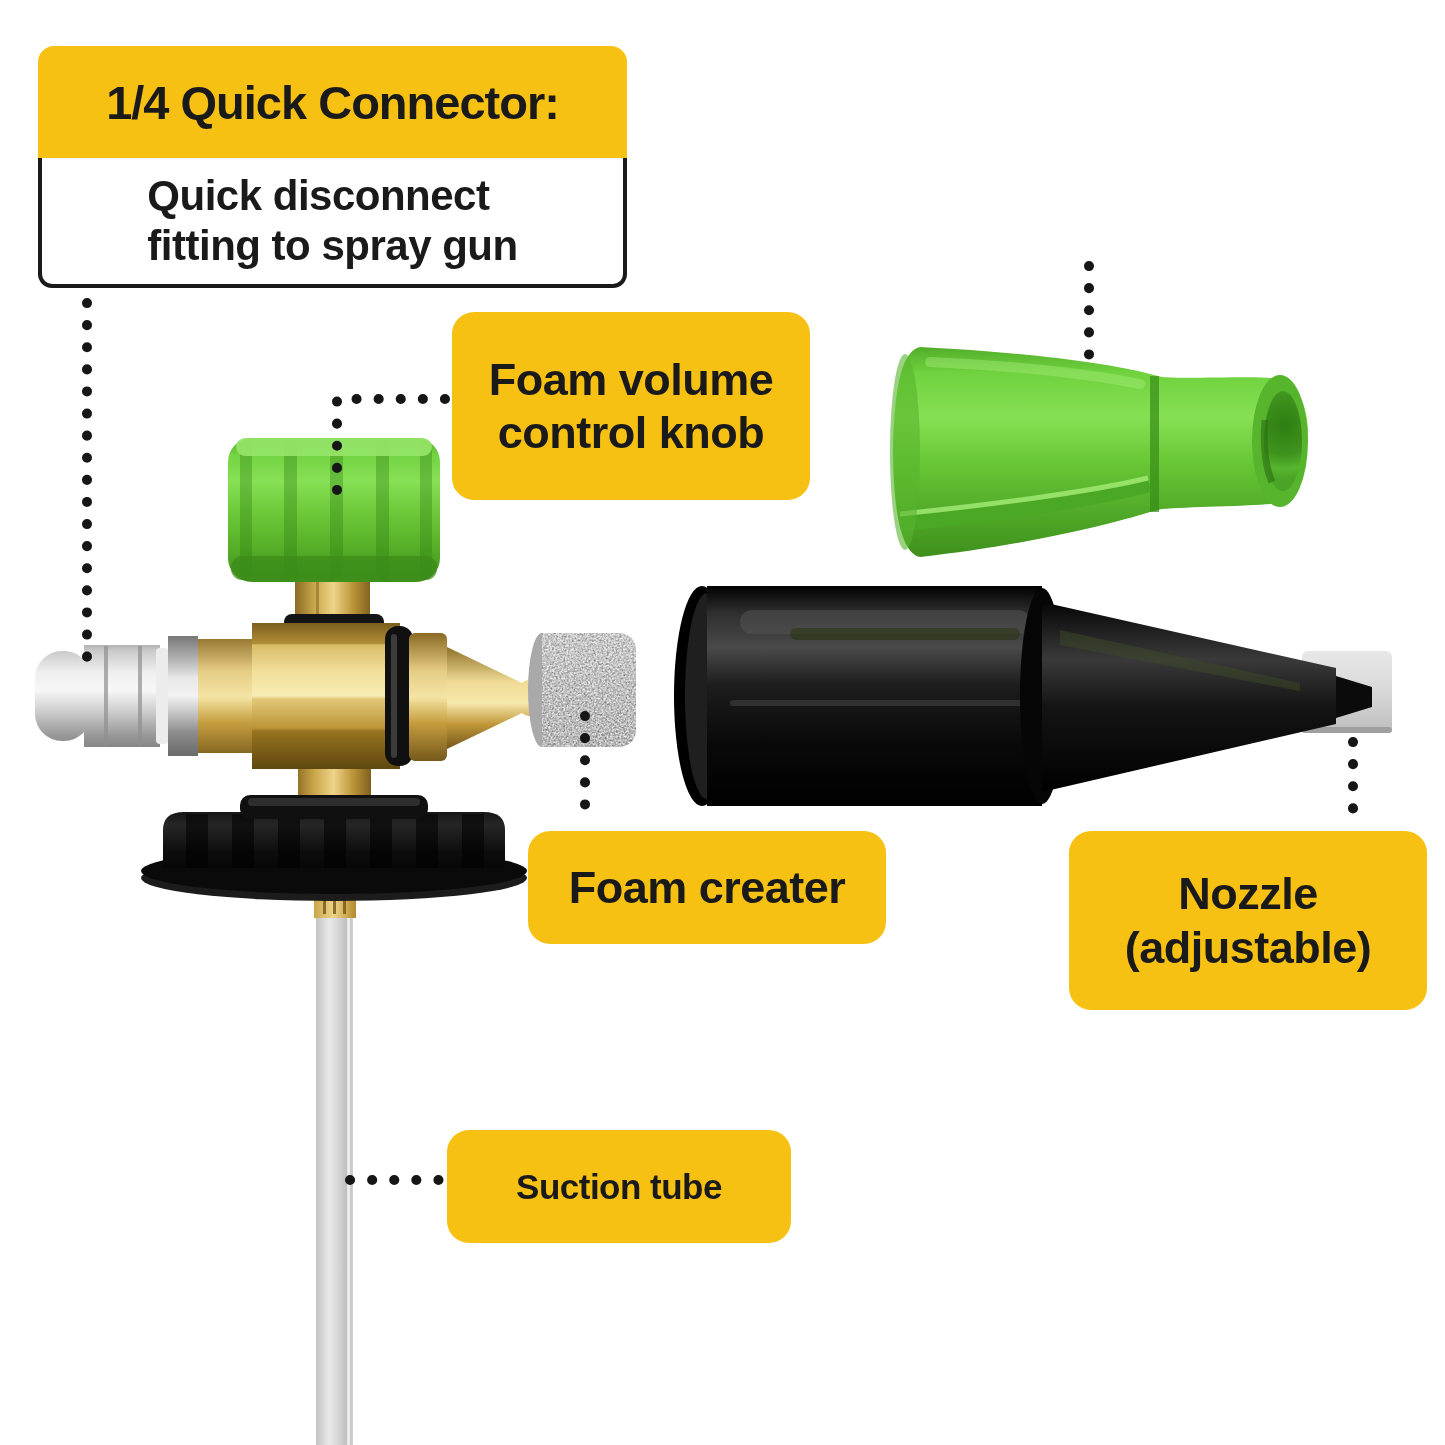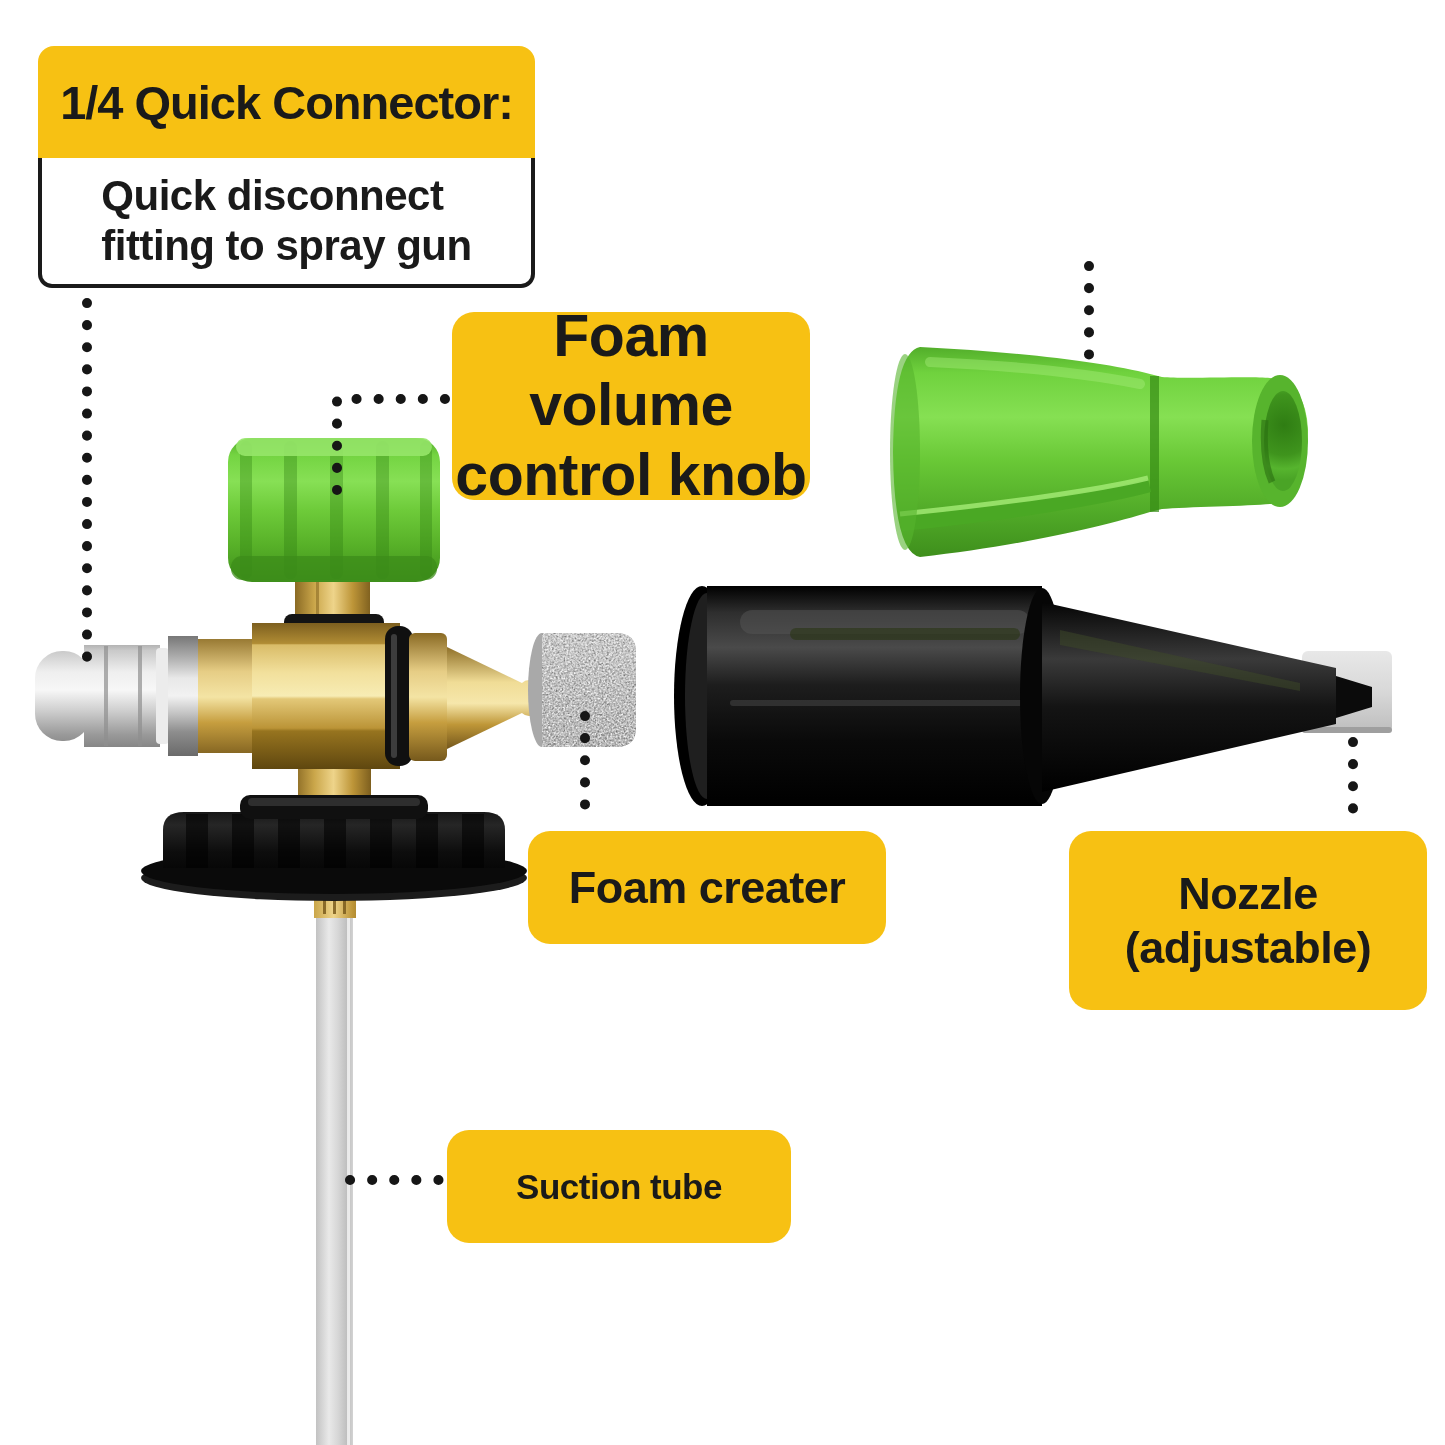--- a/index.html
+++ b/index.html
@@ -7,33 +7,33 @@
     position:relative;width:1445px;height:1445px;background:#ffffff;overflow:hidden;
     font-family:"Liberation Sans","DejaVu Sans",sans-serif;
   }
   #art{position:absolute;left:0;top:0;}
   .lbl{
     position:absolute;display:flex;align-items:center;justify-content:center;text-align:center;
     background:var(--label_bg,#f7c113);color:var(--label_text,#1a1a1a);
     font-weight:700;border-radius:22px;white-space:pre-line;line-height:1.18;
     letter-spacing:-0.5px;
   }
-  .callout{position:absolute;left:38px;top:46px;width:497px;}
+  .callout{position:absolute;left:38px;top:46px;width:589px;}
   .callout .hd{
     height:112px;background:var(--label_bg,#f7c113);border-radius:16px 16px 0 0;
     display:flex;align-items:center;justify-content:center;color:var(--label_text,#1a1a1a);
     font-weight:700;font-size:47px;letter-spacing:-1px;position:relative;z-index:2;
   }
   .callout .bd{
     background:#ffffff;border:4px solid #1a1a1a;border-top:none;border-radius:0 0 14px 14px;
     display:flex;align-items:center;justify-content:center;text-align:left;
     color:var(--label_text,#1a1a1a);font-weight:700;font-size:42px;line-height:1.2;
     white-space:pre-line;height:126px;letter-spacing:-0.5px;
   }
-  .l-foam-volume{left:452px;top:312px;width:358px;height:188px;font-size:59px;text-align:center;}
+  .l-foam-volume{left:452px;top:312px;width:358px;height:188px;font-size:45px;text-align:center;}
   .l-plastic-shell{left:911px;top:150px;width:357px;height:109px;font-size:45px;}
   .l-foam-creater{left:528px;top:831px;width:358px;height:113px;font-size:45px;}
   .l-nozzle{left:1053px;top:831px;width:358px;height:179px;font-size:45px;margin-left:16px;}
   .l-suction-tube{left:447px;top:1123px;width:344px;height:113px;font-size:35px;margin-top:7px;}
   .leader{fill:none;stroke:#161616;stroke-width:10;stroke-linecap:round;stroke-dasharray:0.1 22;}
 </style>
 </head>
 <body>
 
 <div id="canvas">

